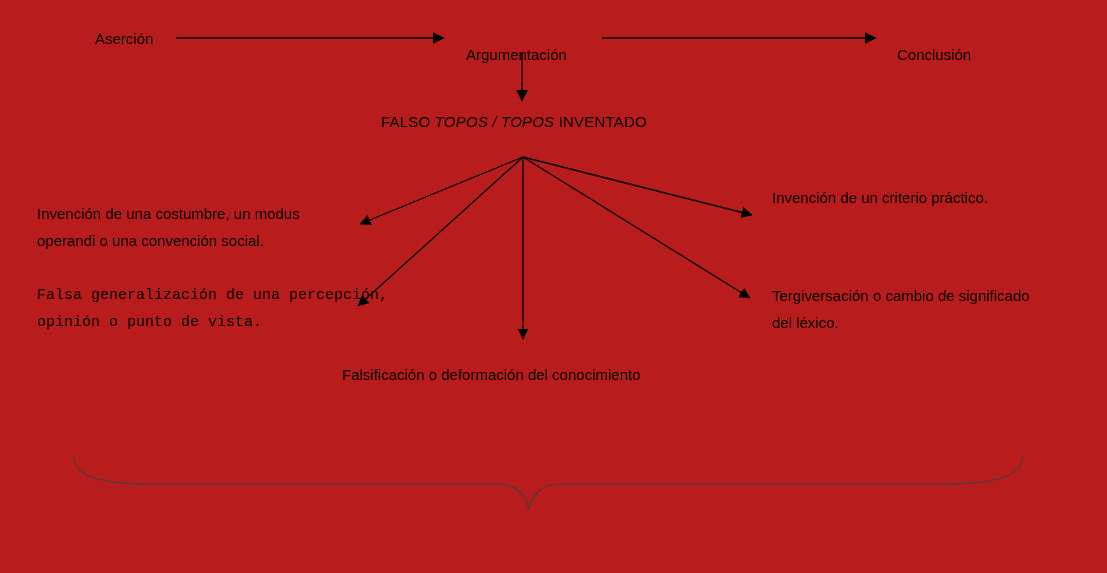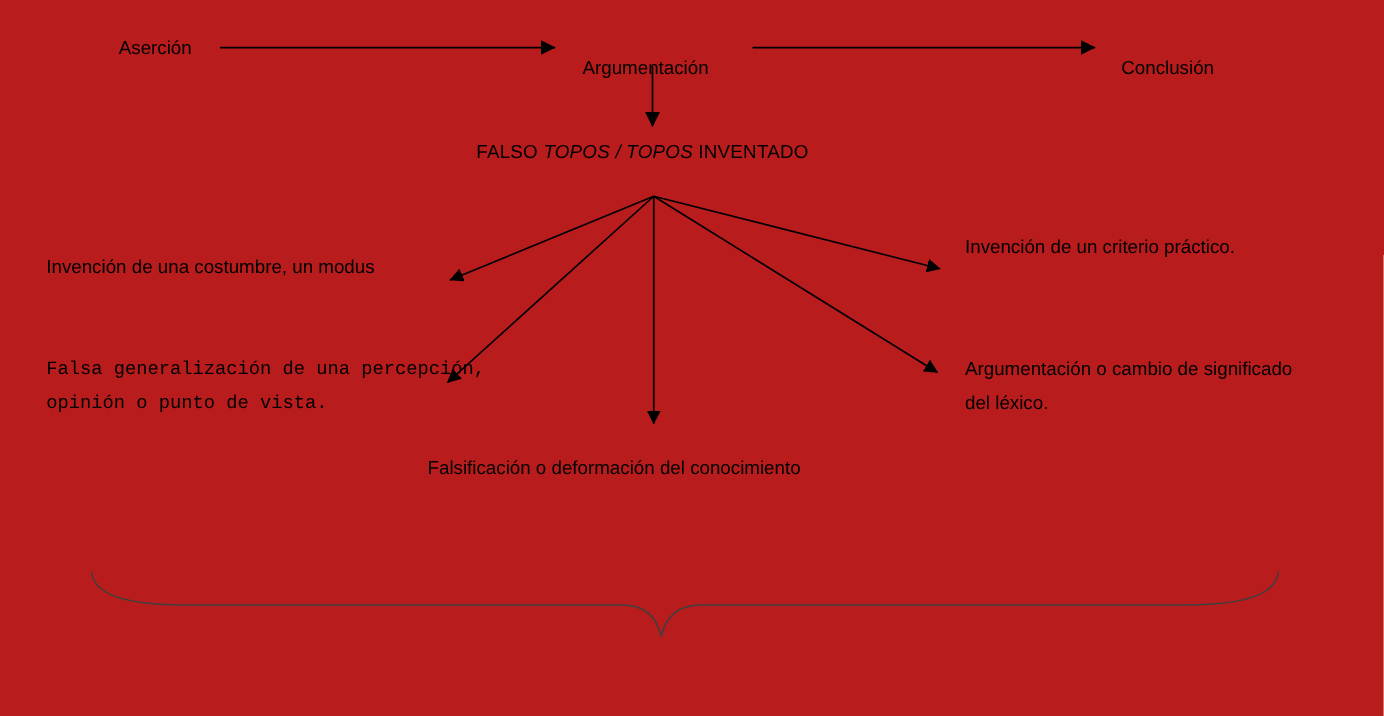--- a/index.html
+++ b/index.html
@@ -51,34 +51,35 @@
   <div class="txt" style="left:95px;top:25px;">Aserción</div>
   <div class="txt" style="left:466px;top:25px;margin-top:16px;">Argumentación</div>
   <div class="txt" style="left:897px;top:25px;margin-top:16px;">Conclusión</div>
 
   <div class="txt caps" style="left:381px;top:108px;">
     <span>FALSO </span><i>TOPOS / TOPOS</i><span> INVENTADO</span>
   </div>
 
   <div class="txt" style="left:37px;top:200px;">
     <span class="ln">Invención de una costumbre, un modus</span>
+    <span class="ln">operandi o una convención social.</span>
   </div>
 
   <div class="txt" style="left:37px;top:282px;font-family:Liberation Mono, monospace;">
     <span class="ln">Falsa generalización de una percepción,</span>
     <span class="ln">opinión o punto de vista.</span>
   </div>
 
   <div class="txt" style="left:342px;top:361px;">
     <span class="ln">Falsificación o deformación del conocimiento</span>
   </div>
 
   <div class="txt" style="left:772px;top:184px;">
     <span class="ln">Invención de un criterio práctico.</span>
   </div>
 
   <div class="txt" style="left:772px;top:282px;">
-    <span class="ln">Argumentación o cambio de significado</span>
+    <span class="ln">Tergiversación o cambio de significado</span>
     <span class="ln">del léxico.</span>
   </div>
 
 
 </div>
 
 </body></html>

